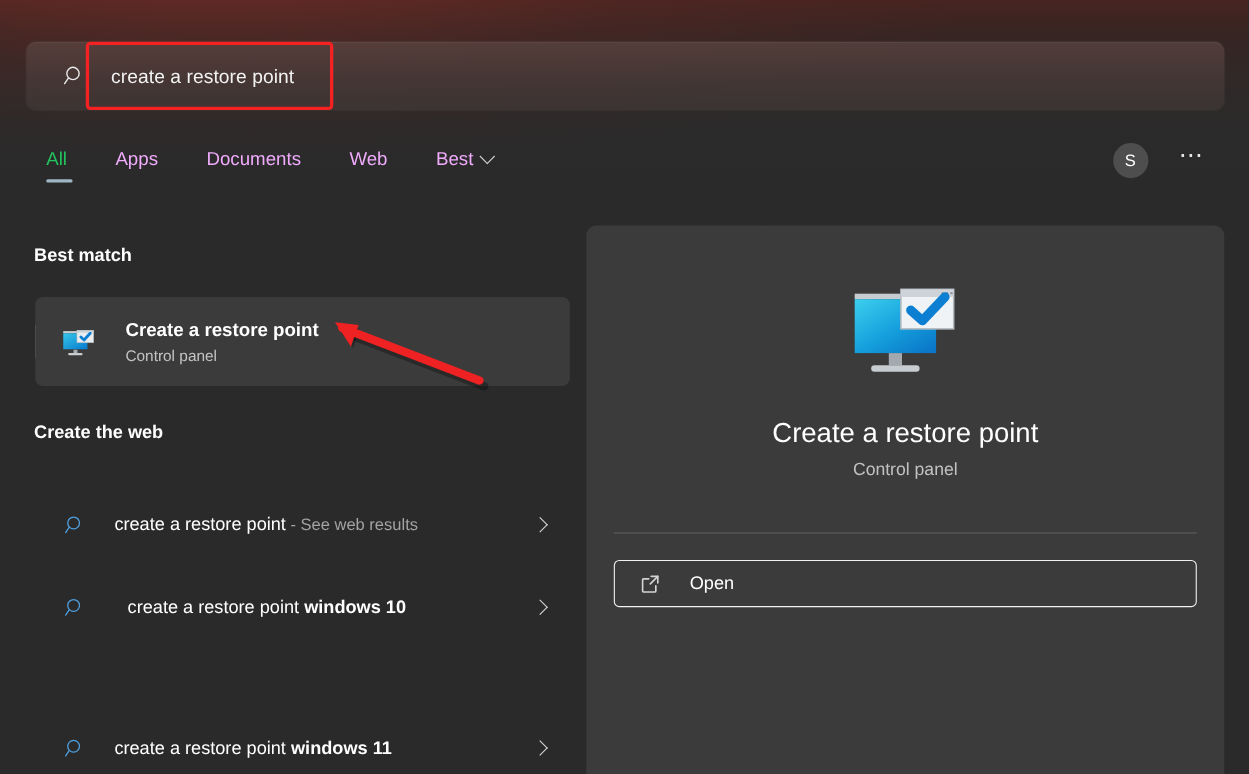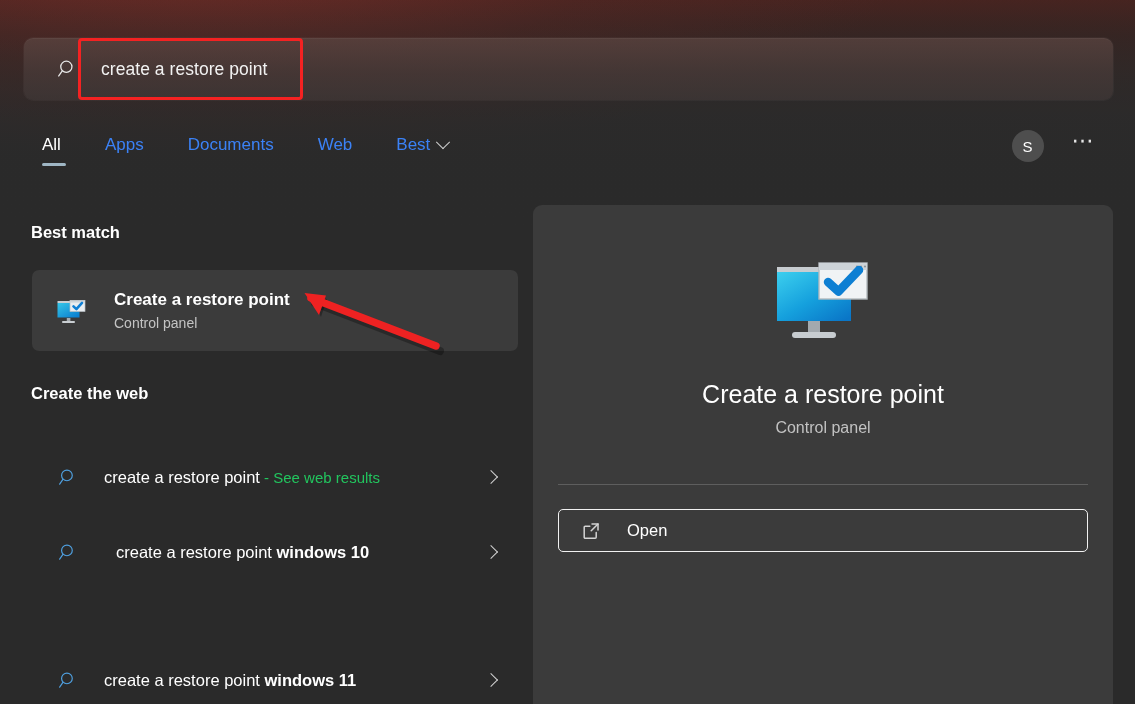--- a/index.html
+++ b/index.html
@@ -88,32 +88,32 @@
     position: absolute;
     left: 42px;
     top: 134px;
     right: 20px;
     height: 46px;
     display: flex;
     align-items: flex-start;
   }
   .tab {
     position: relative;
-    color: #3b82f6;
+    color: #f0abfc;
     font-size: 17px;
     line-height: 22px;
     padding: 0 0 10px 0;
     margin-right: 44px;
     cursor: default;
     white-space: nowrap;
     display: flex;
     align-items: center;
     gap: 8px;
   }
-  .tab.active { color: #ffffff; }
+  .tab.active { color: #22c55e; }
   .tab.active::after {
     content: "";
     position: absolute;
     left: 0;
     bottom: 0;
     width: 24px;
     height: 3px;
     border-radius: 2px;
     background: #9fb6c4;
   }
@@ -234,21 +234,21 @@
     color: #4fa0e0;
   }
   .web-label {
     margin-left: 22px;
     flex: 1 1 auto;
     color: #ffffff;
     font-size: 16.5px;
     line-height: 27px;
   }
   .web-label .suffix { font-weight: bold; }
-  .web-label .seeweb { color: #22c55e; font-size: 15px; font-weight: normal; }
+  .web-label .seeweb { color: #a3a3a3; font-size: 15px; font-weight: normal; }
   .web-chev {
     flex: 0 0 auto;
     margin-right: 22px;
     width: 9px;
     height: 9px;
     border-right: 1.8px solid #d3d3d3;
     border-top: 1.8px solid #d3d3d3;
     transform: rotate(45deg);
   }
 

